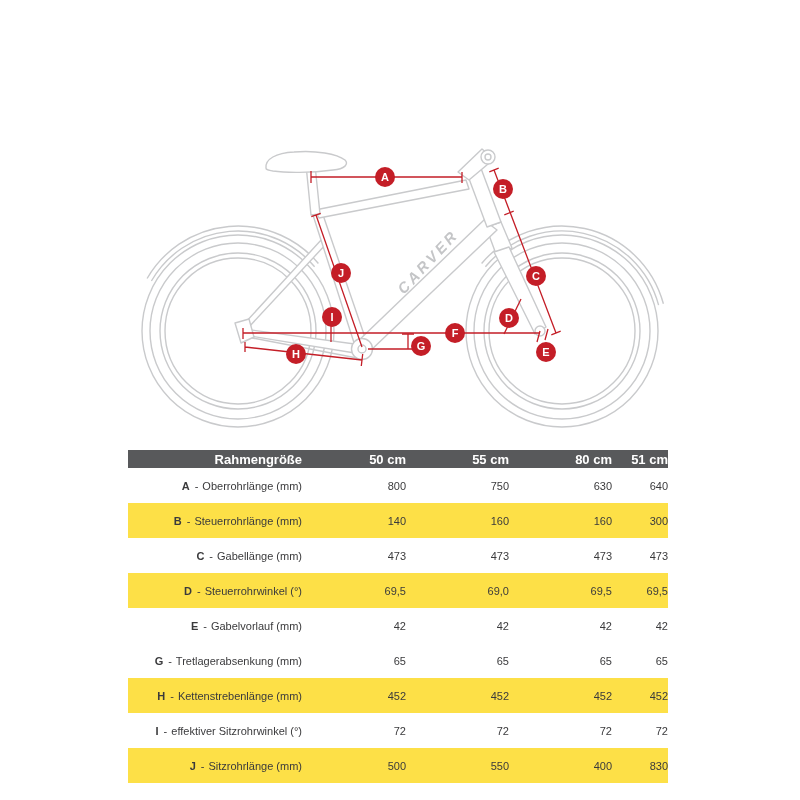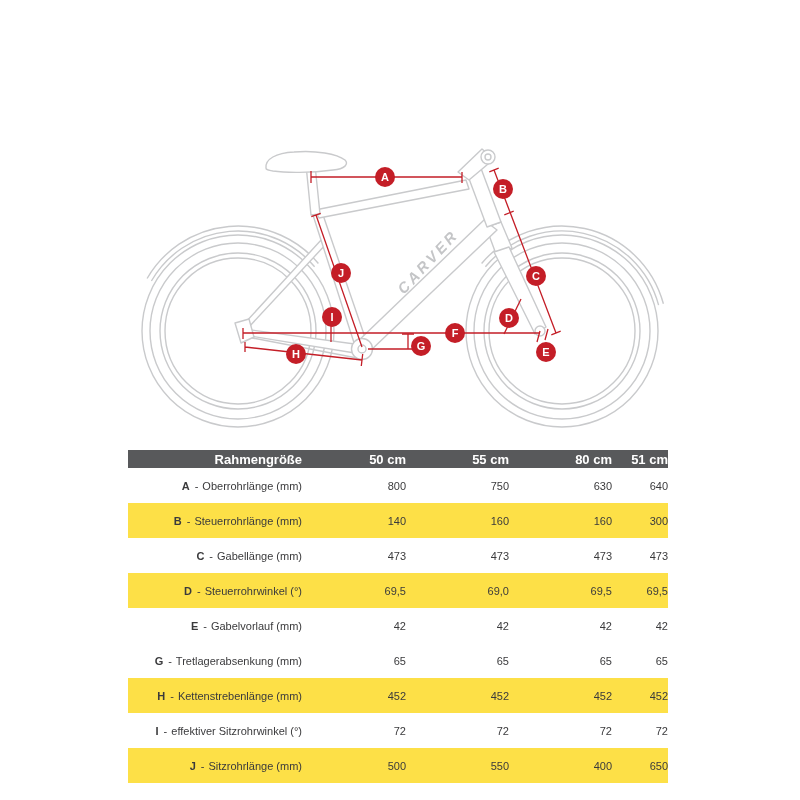--- a/index.html
+++ b/index.html
@@ -242,18 +242,18 @@
       <div class="t-cell val">72</div>
     </div>
 
     <div class="t-row alt">
       <div class="t-cell">
         <span class="ltr">J</span><span class="dash">-</span><span>Sitzrohrlänge (mm)</span>
       </div>
       <div class="t-cell val">500</div>
       <div class="t-cell val">550</div>
       <div class="t-cell val">400</div>
-      <div class="t-cell val">650</div>
+      <div class="t-cell val">830</div>
     </div>
   </div>
   </div>
 
 </div>
 
 </body></html>

